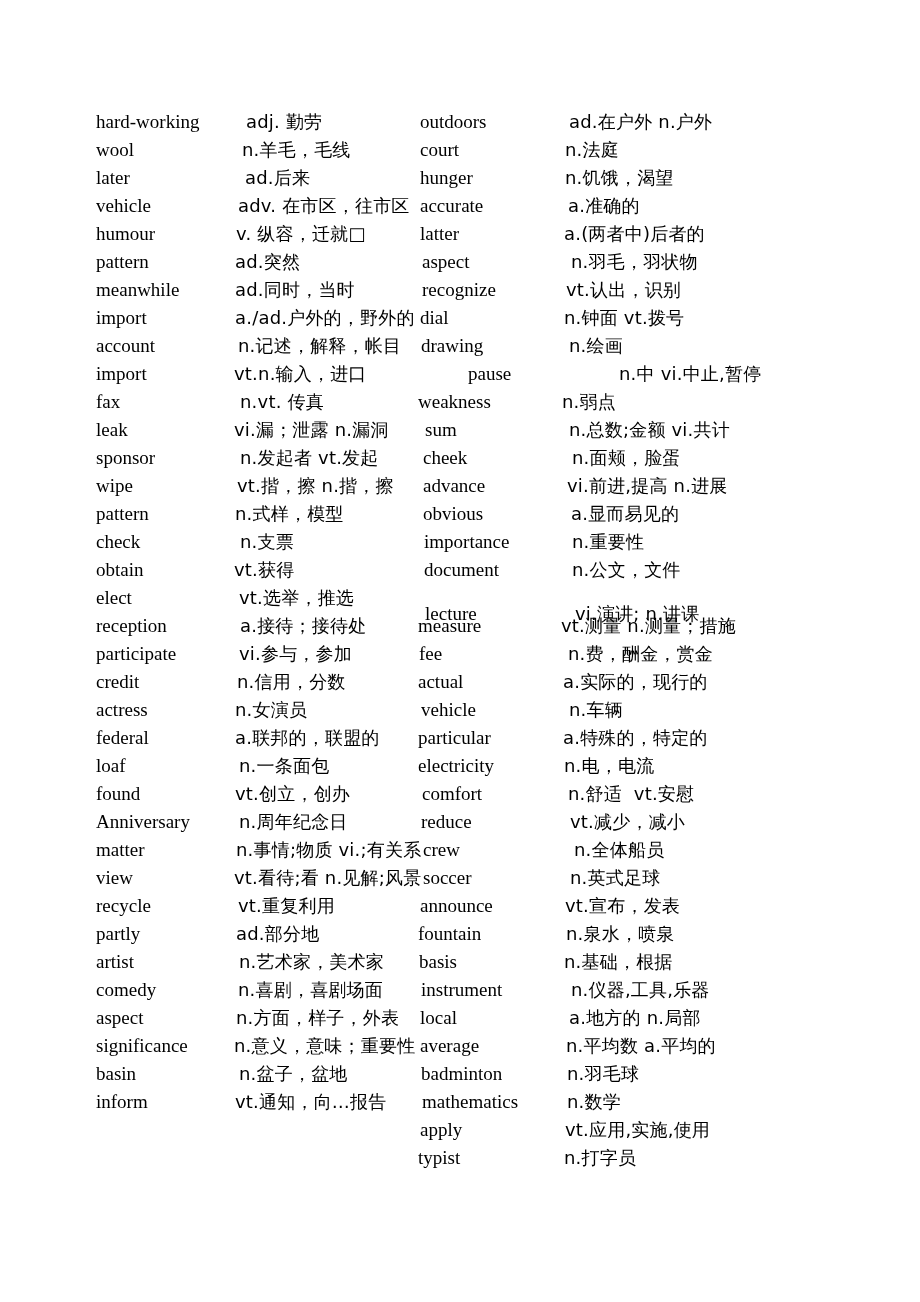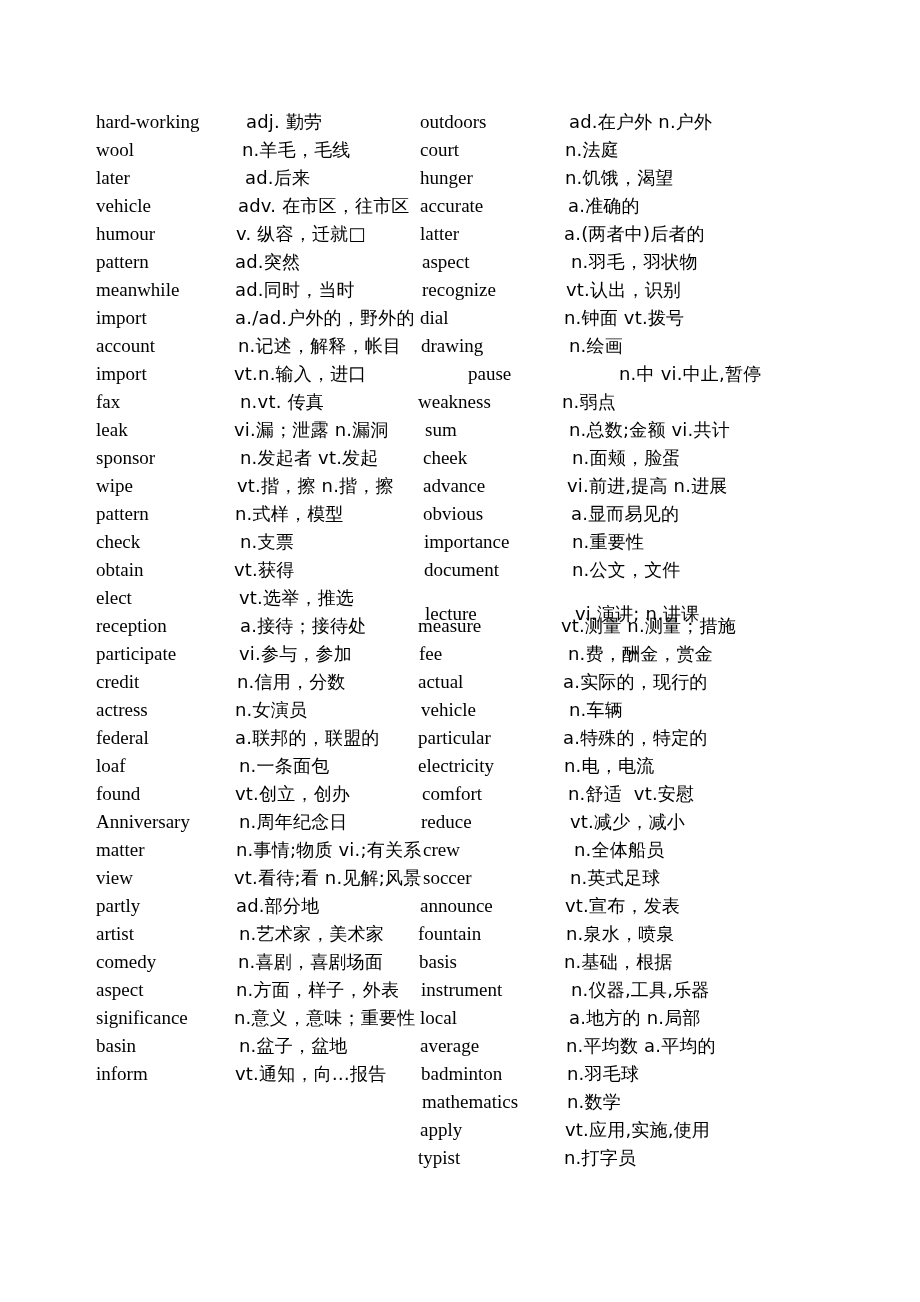--- a/index.html
+++ b/index.html
@@ -98,20 +98,21 @@
         <div class="entry"><span class="term" style="padding-left: 0px;">reception</span><span class="def" style="padding-left: 8px;">a.接待；接待处</span></div>
         <div class="entry"><span class="term" style="padding-left: 0px;">participate</span><span class="def" style="padding-left: 7px;">vi.参与，参加</span></div>
         <div class="entry"><span class="term" style="padding-left: 0px;">credit</span><span class="def" style="padding-left: 5px;">n.信用，分数</span></div>
         <div class="entry"><span class="term" style="padding-left: 0px;">actress</span><span class="def" style="padding-left: 3px;">n.女演员</span></div>
         <div class="entry"><span class="term" style="padding-left: 0px;">federal</span><span class="def" style="padding-left: 3px;">a.联邦的，联盟的</span></div>
         <div class="entry"><span class="term" style="padding-left: 0px;">loaf</span><span class="def" style="padding-left: 7px;">n.一条面包</span></div>
         <div class="entry"><span class="term" style="padding-left: 0px;">found</span><span class="def" style="padding-left: 3px;">vt.创立，创办</span></div>
         <div class="entry"><span class="term" style="padding-left: 0px;">Anniversary</span><span class="def" style="padding-left: 7px;">n.周年纪念日</span></div>
         <div class="entry"><span class="term" style="padding-left: 0px;">matter</span><span class="def" style="padding-left: 4px;">n.事情;物质 vi.;有关系</span></div>
         <div class="entry"><span class="term" style="padding-left: 0px;">view</span><span class="def" style="padding-left: 2px;">vt.看待;看 n.见解;风景</span></div>
+        <div class="entry"><span class="term" style="padding-left: 0px;">recycle</span><span class="def" style="padding-left: 6px;">vt.重复利用</span></div>
         <div class="entry"><span class="term" style="padding-left: 0px;">partly</span><span class="def" style="padding-left: 4px;">ad.部分地</span></div>
         <div class="entry"><span class="term" style="padding-left: 0px;">artist</span><span class="def" style="padding-left: 7px;">n.艺术家，美术家</span></div>
         <div class="entry"><span class="term" style="padding-left: 0px;">comedy</span><span class="def" style="padding-left: 6px;">n.喜剧，喜剧场面</span></div>
         <div class="entry"><span class="term" style="padding-left: 0px;">aspect</span><span class="def" style="padding-left: 4px;">n.方面，样子，外表</span></div>
         <div class="entry"><span class="term" style="padding-left: 0px;">significance</span><span class="def" style="padding-left: 2px;">n.意义，意味；重要性</span></div>
         <div class="entry"><span class="term" style="padding-left: 0px;">basin</span><span class="def" style="padding-left: 7px;">n.盆子，盆地</span></div>
         <div class="entry"><span class="term" style="padding-left: 0px;">inform</span><span class="def" style="padding-left: 3px;">vt.通知，向…报告</span></div>
       </div>
     <div class="column column-right">
         <div class="entry"><span class="term" style="padding-left: 2px;">outdoors</span><span class="def" style="padding-left: 6px;">ad.在户外 n.户外</span></div>

